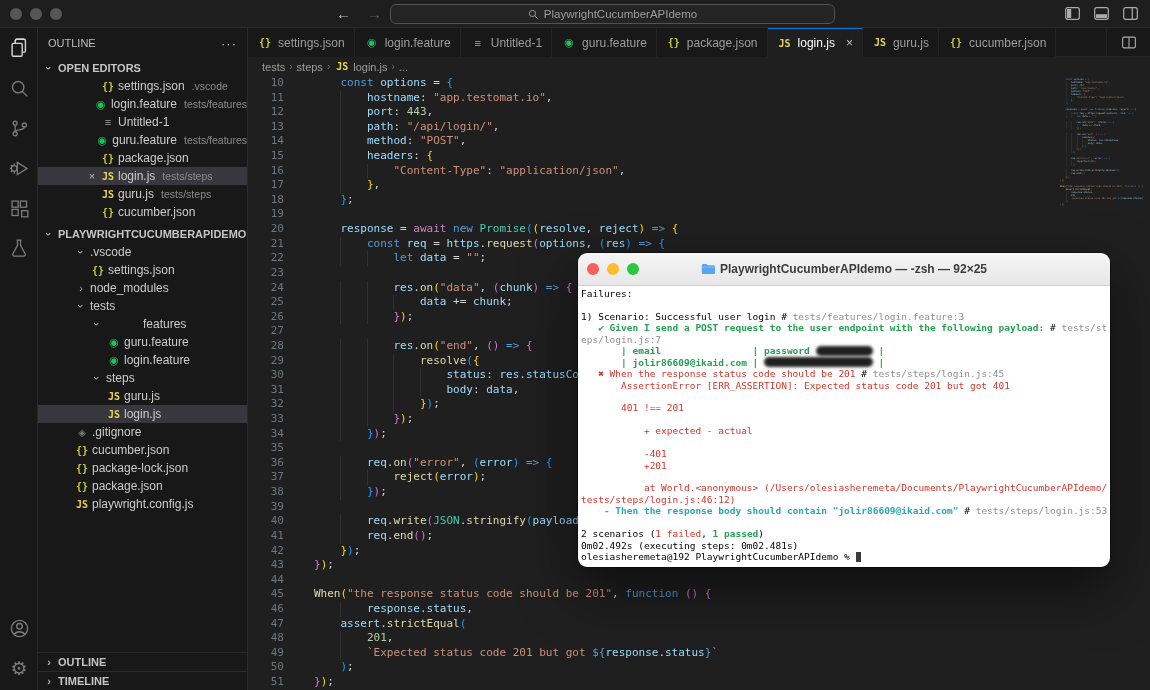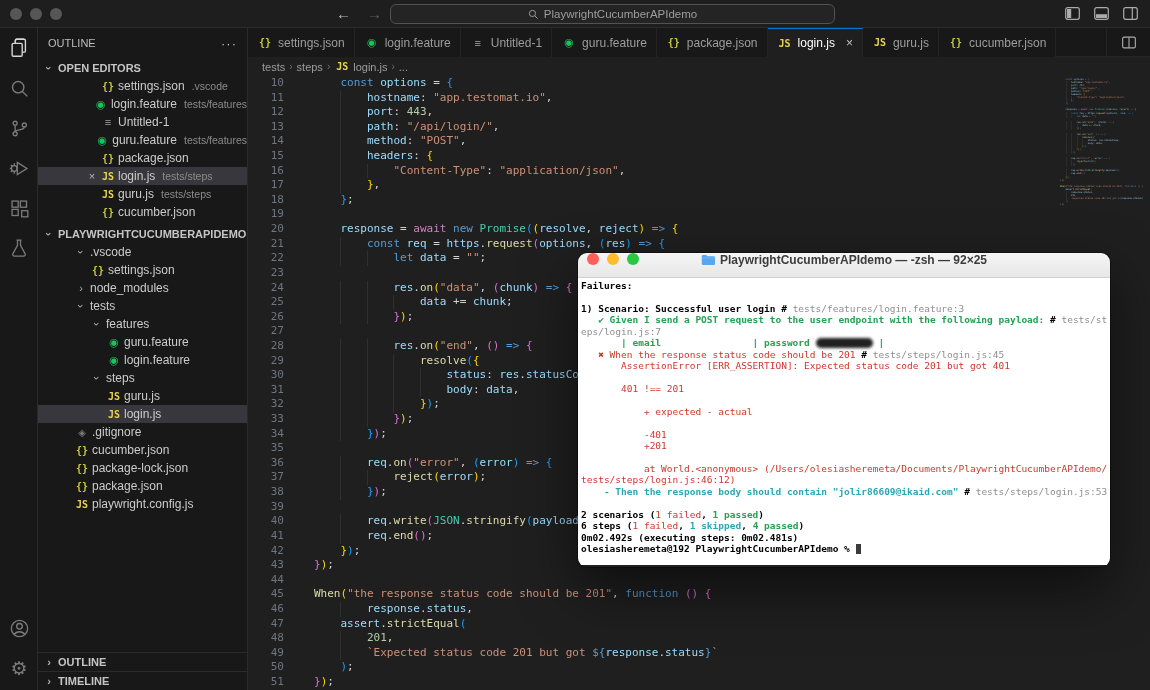--- a/index.html
+++ b/index.html
@@ -57,28 +57,28 @@
   .x-k{color:#569cd6}.x-c{color:#c586c0}.x-s{color:#ce9178}.x-n{color:#b5cea8}.x-v{color:#9cdcfe}
   .x-f{color:#dcdcaa}.x-t{color:#4ec9b0}.x-p{color:#d4d4d4}
   .x-b1{color:#ffd700}.x-b2{color:#da70d6}.x-b3{color:#179fff}
   .iw{display:inline-block;width:4ch;height:14.62px;position:relative;vertical-align:top}
   .iw.g::before{content:"";position:absolute;left:0;top:0;bottom:0;width:1px;background:#303030}
   .minimap{position:absolute;right:34px;top:2px;width:56px;font-family:"DejaVu Sans Mono",monospace;opacity:.85;pointer-events:auto}
   .minimap .cl{height:3.05px;line-height:3.05px;font-size:2.3px}
   .minimap .iw{width:4ch;height:3.05px}
   
   .term{position:absolute;left:578px;top:253px;width:532px;height:314px;border-radius:9px;overflow:hidden;box-shadow:0 22px 55px rgba(0,0,0,.55),0 0 0 1px rgba(0,0,0,.35)}
-  .term-title{height:25px;background:linear-gradient(#f5f5f5,#e7e7e7);border-bottom:1px solid #cfcfcf;display:flex;position:relative}
+  .term-title{height:33px;background:linear-gradient(#f5f5f5,#e7e7e7);border-bottom:1px solid #cfcfcf;display:flex;align-items:center;position:relative}
   .term-lights{display:flex;gap:8px;margin-left:9px}
   .tl-r{background:#ff5f57}.tl-y{background:#febc2e}.tl-g{background:#28c840}
   .term-lights span{width:12px;height:12px;border-radius:50%;display:block}
   .term-name{position:absolute;left:0;right:0;text-align:center;font-size:12px;font-weight:bold;color:#3c3c3c;display:flex;align-items:center;justify-content:center;gap:5px}
   .term-body{height:287px;background:#ffffff;padding:2px 0 0 3px;font-family:"DejaVu Sans Mono","DejaVu Sans",monospace;position:relative}
   .tl{height:11.45px;line-height:11.45px;font-size:9.5px;white-space:pre}
-  .x-b{color:#000;font-weight:bold}
+  .x-b{color:#000;font-weight:normal}
   .x-dim{color:#8e8e8e}
   .x-g{color:#26a152;font-weight:bold}
   .x-r{color:#d0362c;font-weight:normal}
   .x-cy{color:#2ba7b4;font-weight:bold}
   .blot{display:inline-block;height:10px;background:#202020;border-radius:5px;filter:blur(1.6px);vertical-align:middle;margin-top:-2px}
   .cursor{display:inline-block;width:5.5px;height:10px;background:#3a3a3a;vertical-align:middle;margin-top:-2px}
   svg{flex:none}
 </style>
 </head>
 <body>
@@ -243,21 +243,21 @@
         <span class="fname">settings.json</span>
       </div>
       <div class="row" style="padding-left: 36px;">
         <span class="chev closed">›</span>
         <span class="fname">node_modules</span>
       </div>
       <div class="row" style="padding-left: 36px;">
         <span class="chev">›</span>
         <span class="fname">tests</span>
       </div>
-      <div class="row" style="padding-left: 52px;">
+      <div class="row" style="padding-left: 52px; gap: 37px;">
         <span class="chev">›</span>
         <span class="fname">features</span>
       </div>
       <div class="row" style="padding-left: 68px;">
         <span class="fi fi-feature">◉</span>
         <span class="fname">guru.feature</span>
       </div>
       <div class="row" style="padding-left: 68px;">
         <span class="fi fi-feature">◉</span>
         <span class="fname">login.feature</span>
@@ -518,32 +518,32 @@
       <span>PlaywrightCucumberAPIdemo — -zsh — 92×25</span>
     </div>
   </div>
   <div class="term-body" id="termbody">
       <div class="tl"><span class="x-b">Failures:</span></div>
       <div class="tl">&nbsp;</div>
       <div class="tl"><span class="x-b">1) Scenario: Successful user login </span><span class="x-b"># </span><span class="x-dim">tests/features/login.feature:3</span></div>
       <div class="tl"><span class="x-g">   ✔ Given I send a POST request to the user endpoint with the following payload: </span><span class="x-b"># </span><span class="x-dim">tests/st</span></div>
       <div class="tl"><span class="x-dim">eps/login.js:7</span></div>
       <div class="tl"><span class="x-g">       | email                | password </span><span class="blot" style="width: 10ch;"></span><span class="x-g"> |</span></div>
+      <div class="tl"><span class="x-g">       | jolir86609@ikaid.com | </span><span class="blot" style="width: 19ch;"></span><span class="x-g"> |</span></div>
       <div class="tl"><span class="x-r">   ✖ When the response status code should be 201 </span><span class="x-b"># </span><span class="x-dim">tests/steps/login.js:45</span></div>
       <div class="tl"><span class="x-r">       AssertionError [ERR_ASSERTION]: Expected status code 201 but got 401</span></div>
       <div class="tl">&nbsp;</div>
       <div class="tl"><span class="x-r">       401 !== 201</span></div>
       <div class="tl">&nbsp;</div>
       <div class="tl"><span class="x-r">           + expected - actual</span></div>
       <div class="tl">&nbsp;</div>
       <div class="tl"><span class="x-r">           -401</span></div>
       <div class="tl"><span class="x-r">           +201</span></div>
       <div class="tl">&nbsp;</div>
       <div class="tl"><span class="x-r">           at World.&lt;anonymous&gt; (/Users/olesiasheremeta/Documents/PlaywrightCucumberAPIdemo/</span></div>
       <div class="tl"><span class="x-r">tests/steps/login.js:46:12)</span></div>
       <div class="tl"><span class="x-cy">    - Then the response body should contain "jolir86609@ikaid.com" </span><span class="x-b"># </span><span class="x-dim">tests/steps/login.js:53</span></div>
       <div class="tl">&nbsp;</div>
       <div class="tl"><span class="x-b">2 scenarios (</span><span class="x-r">1 failed</span><span class="x-b">, </span><span class="x-g">1 passed</span><span class="x-b">)</span></div>
-      <div class="tl"><span class="x-b">6 steps (</span><span class="x-r">1 failed</span><span class="x-b">, </span><span class="x-cy">1 skipped</span><span class="x-b">, </span><span class="x-g">4 passed</span><span class="x-b">)</span></div>
       <div class="tl"><span class="x-b">0m02.492s (executing steps: 0m02.481s)</span></div>
       <div class="tl"><span class="x-b">olesiasheremeta@192 PlaywrightCucumberAPIdemo % </span><span class="cursor"></span></div>
     </div>
 </div>
 
 </body></html>

